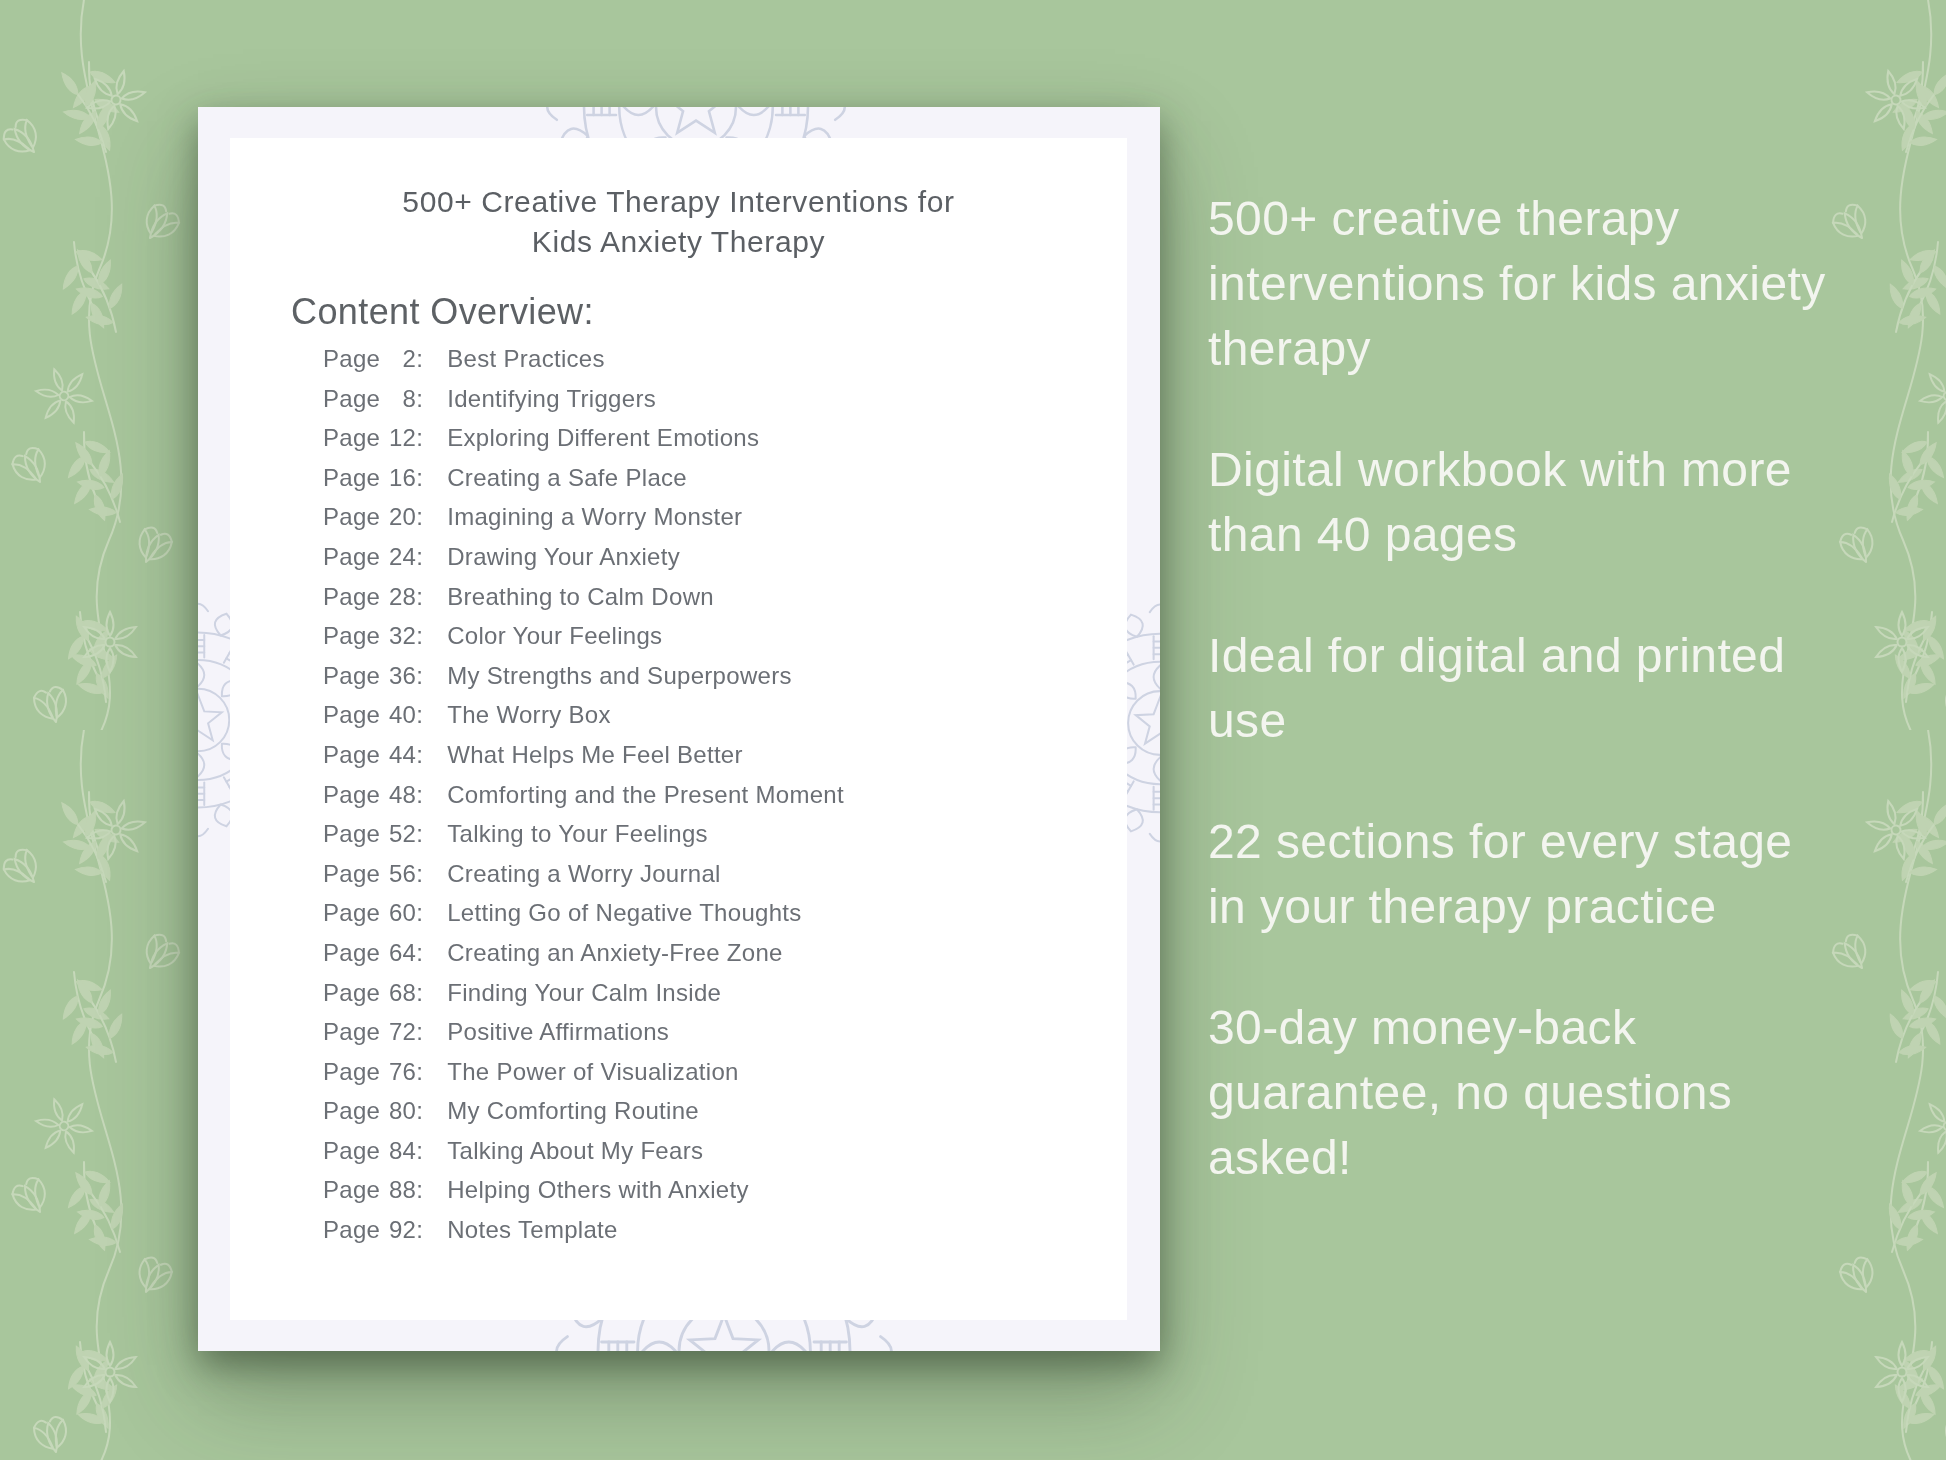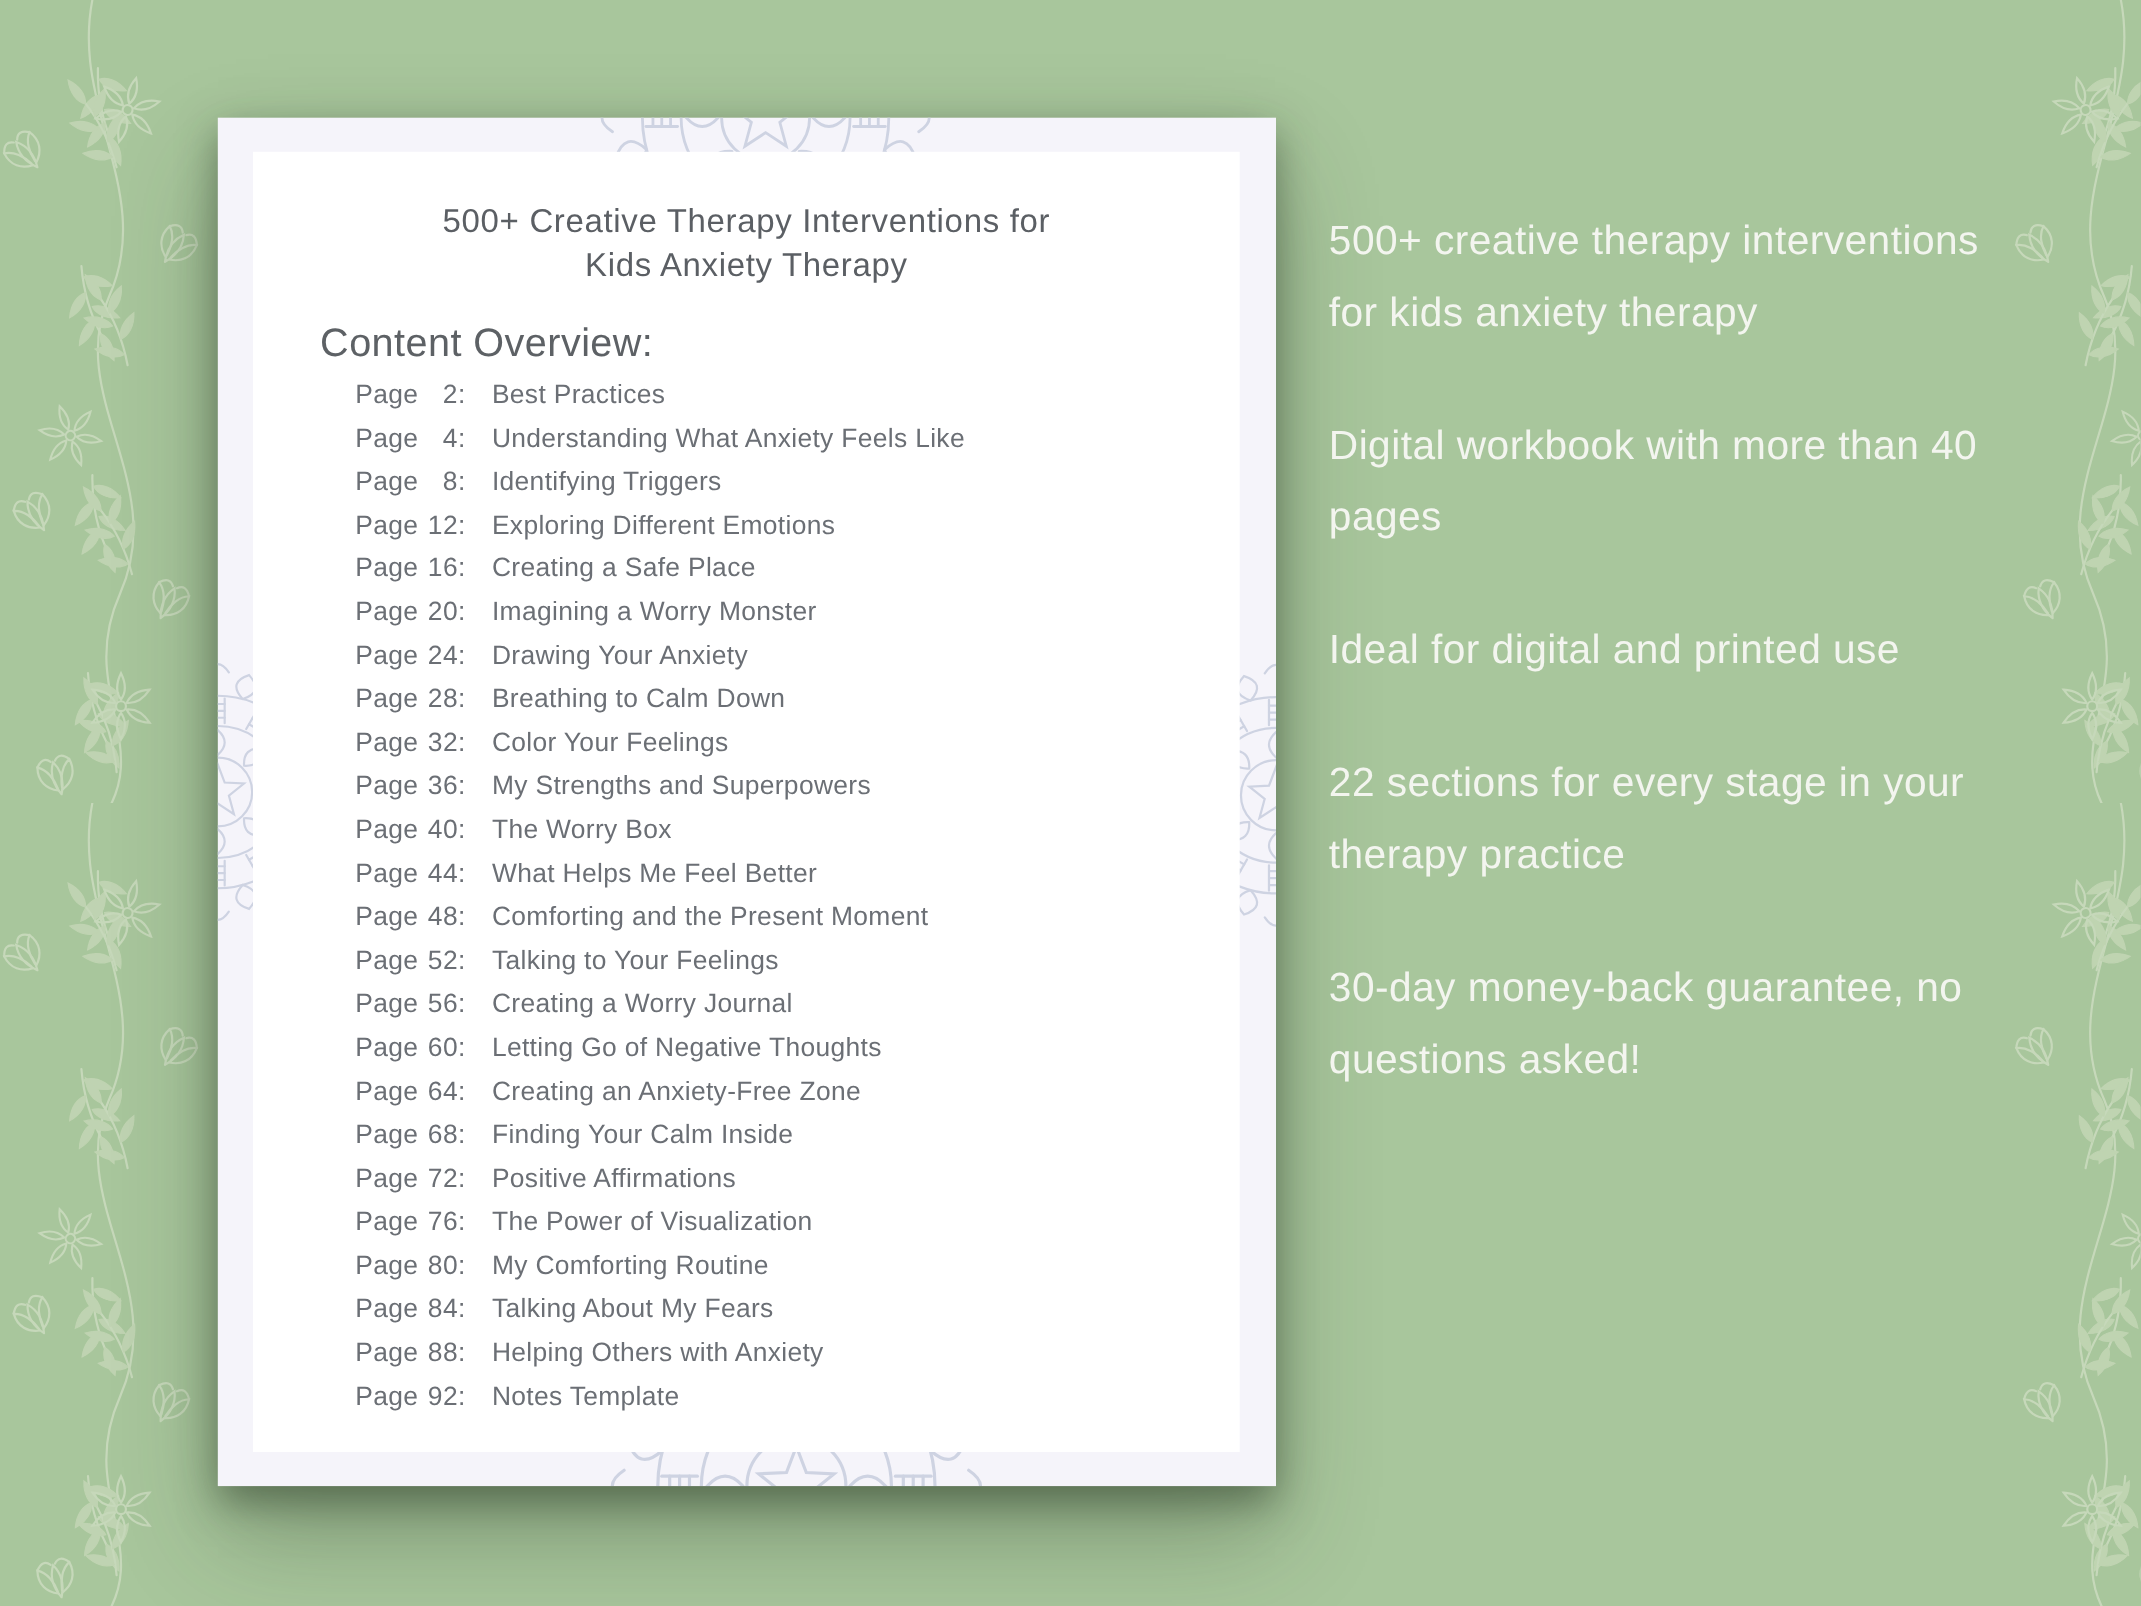--- a/index.html
+++ b/index.html
@@ -50,21 +50,21 @@
     letter-spacing:.3px;white-space:nowrap;
   }
   .toc .word{display:inline-block;}
   .toc .num{display:inline-block;width:36px;text-align:right;}
   .toc .ttl{margin-left:17px;}
   
   .benefits{
     position:absolute;left:1208px;top:186px;width:620px;color:#f3f5ef;
   }
   .benefits p{
-    margin:0 0 56px 0;font-size:37px;line-height:65px;font-weight:300;
+    margin:0 0 56px 0;font-size:48px;line-height:65px;font-weight:300;
     letter-spacing:.4px;
   }
 </style>
 </head>
 <body>
 
 <div class="vine left">
     <svg viewBox="0 0 210 730" class="t1">
       <path d="M95,-20 C60,90 150,170 105,270 C65,360 160,440 115,540 C75,630 150,680 95,750"></path>
       <g transform="translate(95,62) rotate(168) scale(1)">
@@ -1083,25 +1083,20 @@
     <div class="section-heading">Content Overview:</div>
 
     <ul class="toc" id="toc-list">
 
         <li>
           <span class="word">Page</span>
           <span class="num">2:</span>
           <span class="ttl">Best Practices</span>
         </li>
 
-        <li>
-          <span class="word">Page</span>
-          <span class="num">4:</span>
-          <span class="ttl">Understanding What Anxiety Feels Like</span>
-        </li>
 
         <li>
           <span class="word">Page</span>
           <span class="num">8:</span>
           <span class="ttl">Identifying Triggers</span>
         </li>
 
         <li>
           <span class="word">Page</span>
           <span class="num">12:</span>

